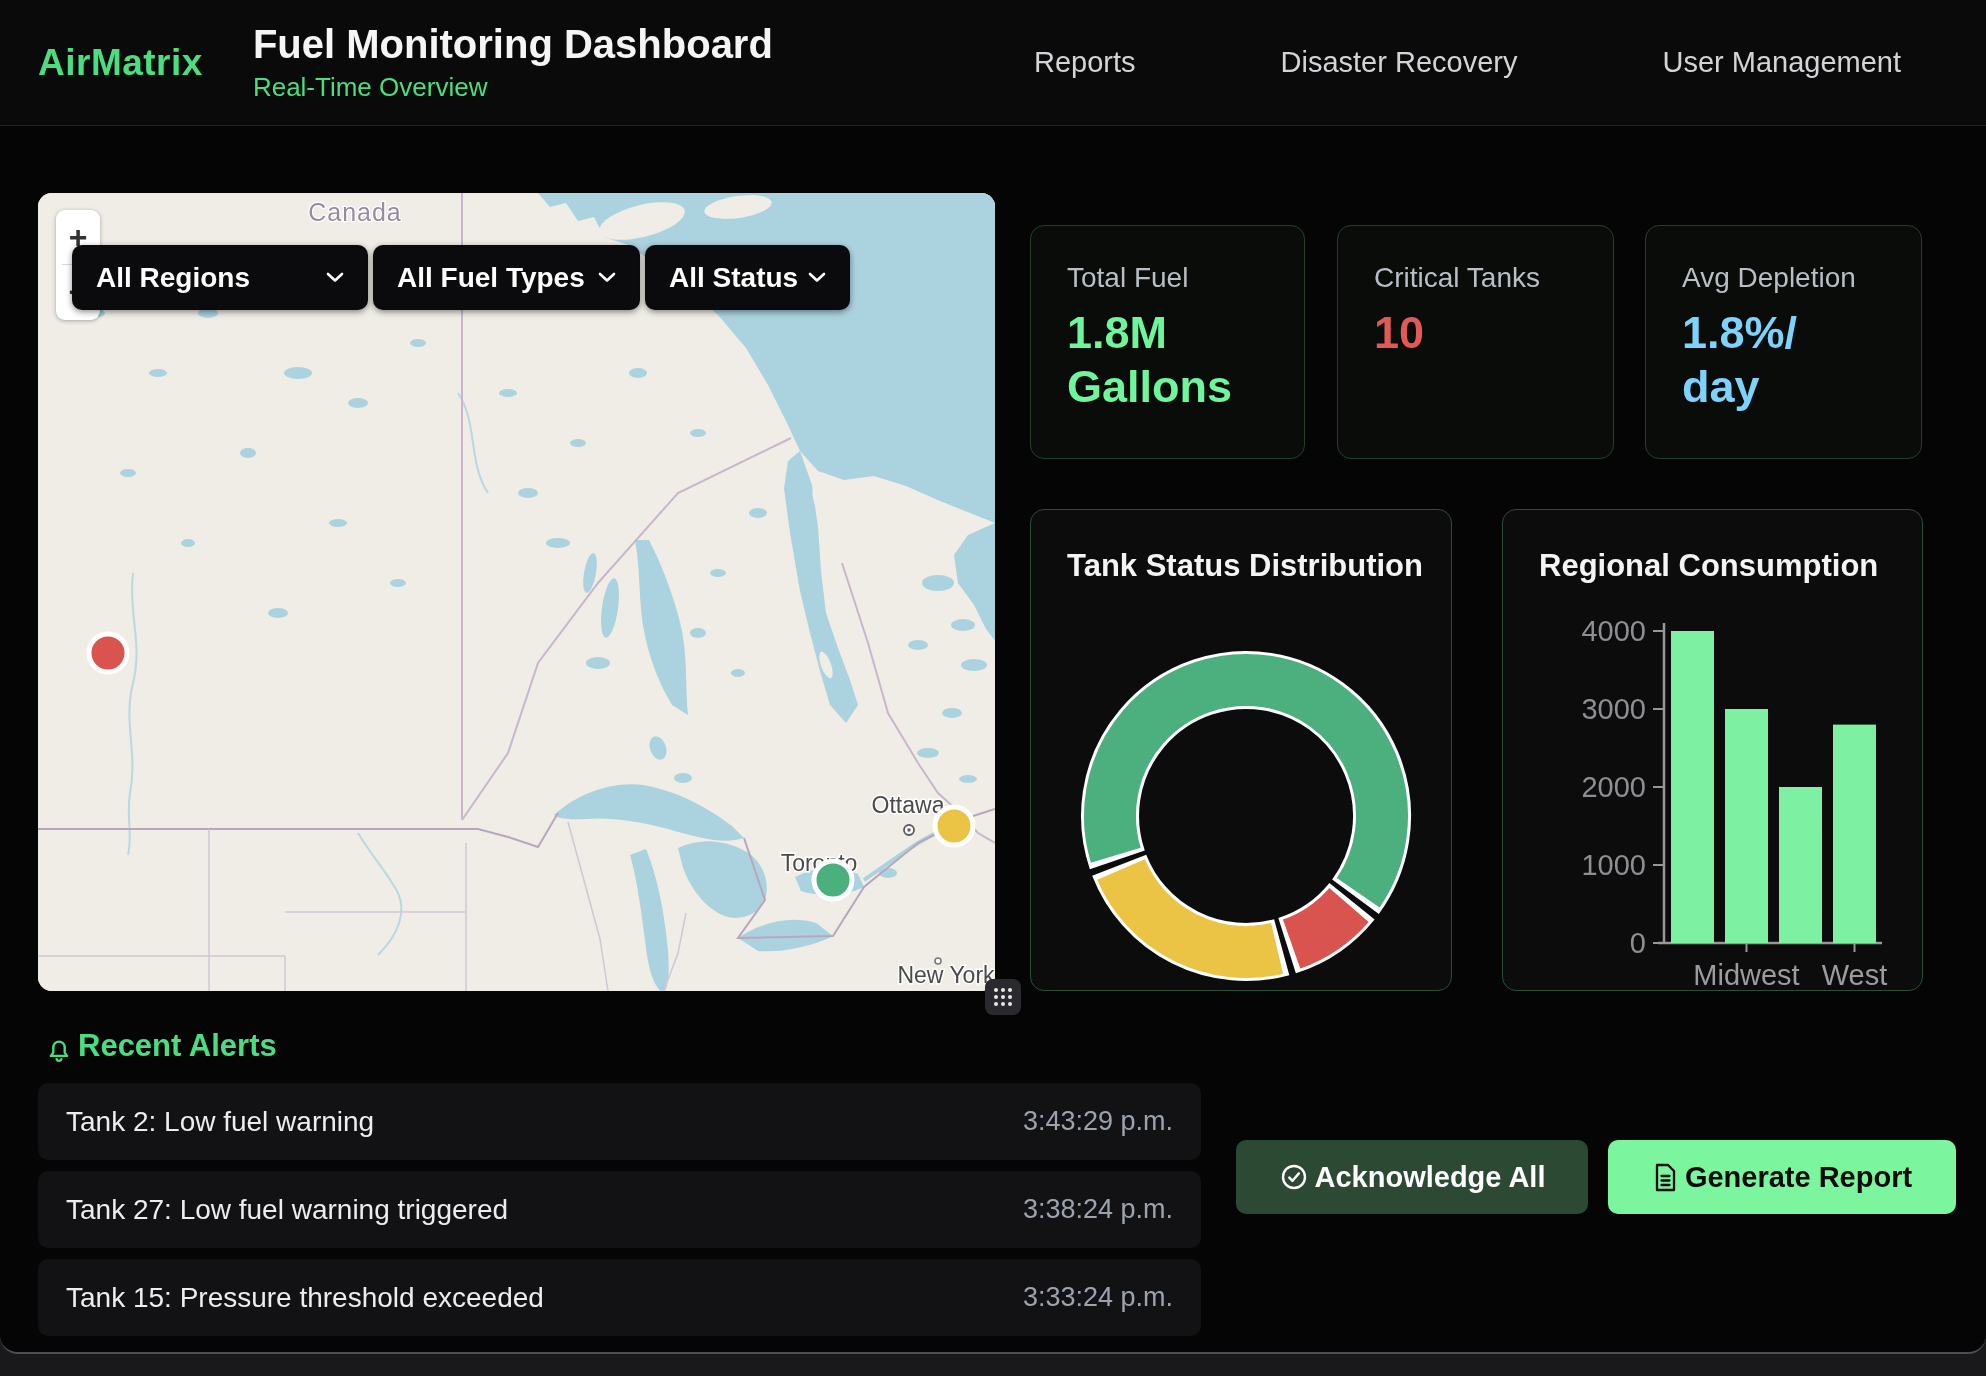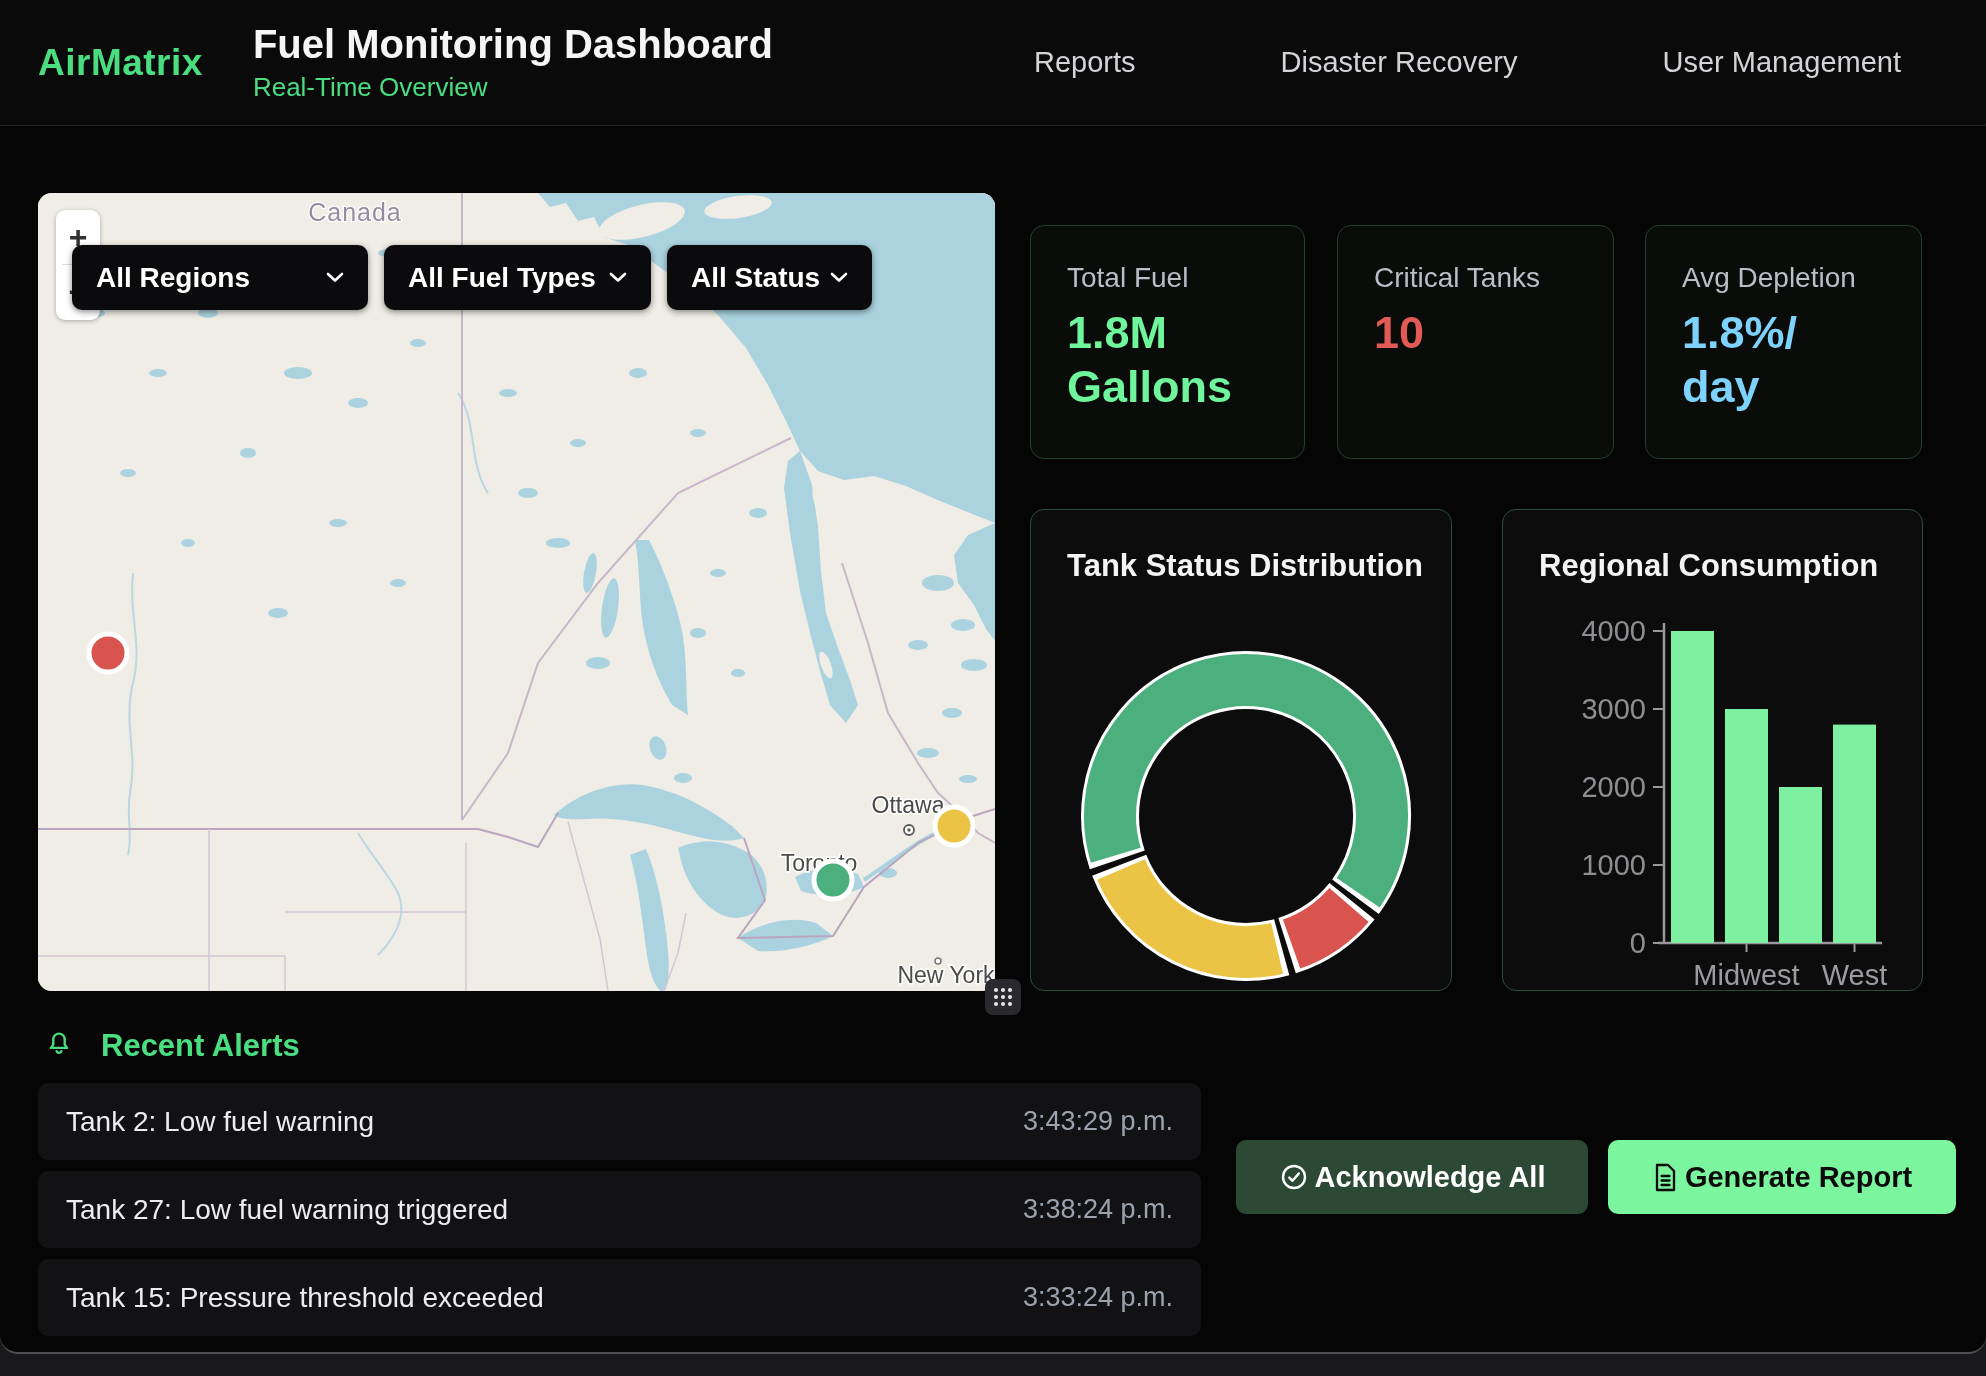--- a/index.html
+++ b/index.html
@@ -15,21 +15,21 @@
   .nav{margin-left:auto;display:flex;gap:145px;padding-right:85px;}
   .nav-item{font-size:29px;color:#D4D4D8;cursor:pointer;white-space:nowrap;}
 
   
   .map-panel{position:absolute;left:38px;top:193px;width:957px;height:798px;}
   .map-clip{position:absolute;inset:0;border-radius:14px;overflow:hidden;background:#EFEDE5;}
   .map-clip svg{display:block;width:957px;height:798px;}
   .zoom-ctl{position:absolute;left:18px;top:17px;width:44px;height:110px;background:#FFFFFF;border-radius:9px;z-index:1;box-shadow:0 1px 4px rgba(0,0,0,.3);}
   .zoom-btn{height:54px;display:flex;align-items:center;justify-content:center;font-size:32px;font-weight:bold;color:#333;cursor:pointer;}
   .zoom-ctl .divider{height:1px;background:#D9D9D9;margin:0 6px;}
-  .filters{position:absolute;left:34px;top:52px;display:flex;gap:16px;z-index:2;}
+  .filters{position:absolute;left:34px;top:52px;display:flex;gap:5px;z-index:2;}
   .filter{height:65px;background:#0B0B0D;border-radius:10px;display:flex;align-items:center;justify-content:space-between;padding:0 24px;box-sizing:border-box;cursor:pointer;box-shadow:0 2px 6px rgba(0,0,0,.45);}
   .filter span{font-size:28px;font-weight:bold;color:#FFFFFF;white-space:nowrap;}
   .filter.f1{width:296px;}.filter.f2{width:267px;}.filter.f3{width:205px;}
   .drag-handle{position:absolute;right:-26px;bottom:-24px;width:36px;height:36px;background:#2A2A2E;border-radius:8px;z-index:3;display:grid;grid-template-columns:repeat(3,1fr);place-items:center;padding:7px;box-sizing:border-box;cursor:grab;}
   .drag-handle i{width:4px;height:4px;border-radius:50%;background:#E8E8E8;}
 
   
   .stat-card{position:absolute;top:225px;height:234px;background:#0A0C0A;border:1.5px solid #24402C;border-radius:14px;padding:36px;box-sizing:border-box;}
   .stat-card.c1{left:1030px;width:275px;}
   .stat-card.c2{left:1337px;width:277px;}
@@ -41,21 +41,21 @@
 
   
   .chart-card{position:absolute;top:509px;height:482px;background:#0B0C0B;border:1.5px solid #2C4D38;border-radius:14px;box-sizing:border-box;}
   .chart-card.donut{left:1030px;width:422px;}
   .chart-card.bars{left:1502px;width:421px;}
   .chart-title{position:absolute;top:38px;left:36px;font-size:31px;font-weight:bold;color:#F4F4F4;white-space:nowrap;}
   .chart-card svg{position:absolute;left:0;top:0;}
   .chart-card svg text{font-family:"Liberation Sans",sans-serif;}
 
   
-  .alerts-header{position:absolute;left:45px;top:1028px;display:flex;align-items:flex-start;gap:28px;}
+  .alerts-header{position:absolute;left:45px;top:1028px;display:flex;align-items:flex-end;gap:5px;}
   .alerts-title{font-size:31px;font-weight:bold;color:#4ADE80;}
   .alert-row{position:absolute;left:38px;width:1163px;height:77px;background:#121214;border-radius:10px;display:flex;align-items:center;padding:0 28px;box-sizing:border-box;}
   .alert-row.r1{top:1083px;}.alert-row.r2{top:1171px;}.alert-row.r3{top:1259px;}
   .alert-text{font-size:28px;color:#EDEDEF;}
   .alert-time{margin-left:auto;font-size:27px;color:#9CA3AF;}
 
   
   .btn{position:absolute;top:1140px;height:74px;border:none;border-radius:10px;display:flex;align-items:center;justify-content:center;gap:6px;font-family:"Liberation Sans",sans-serif;font-size:29px;font-weight:bold;cursor:pointer;}
   .btn-ack{left:1236px;width:352px;background:#2C4A33;color:#FFFFFF;}
   .btn-gen{left:1608px;width:348px;background:#7CF69E;color:#0B0B0B;}

